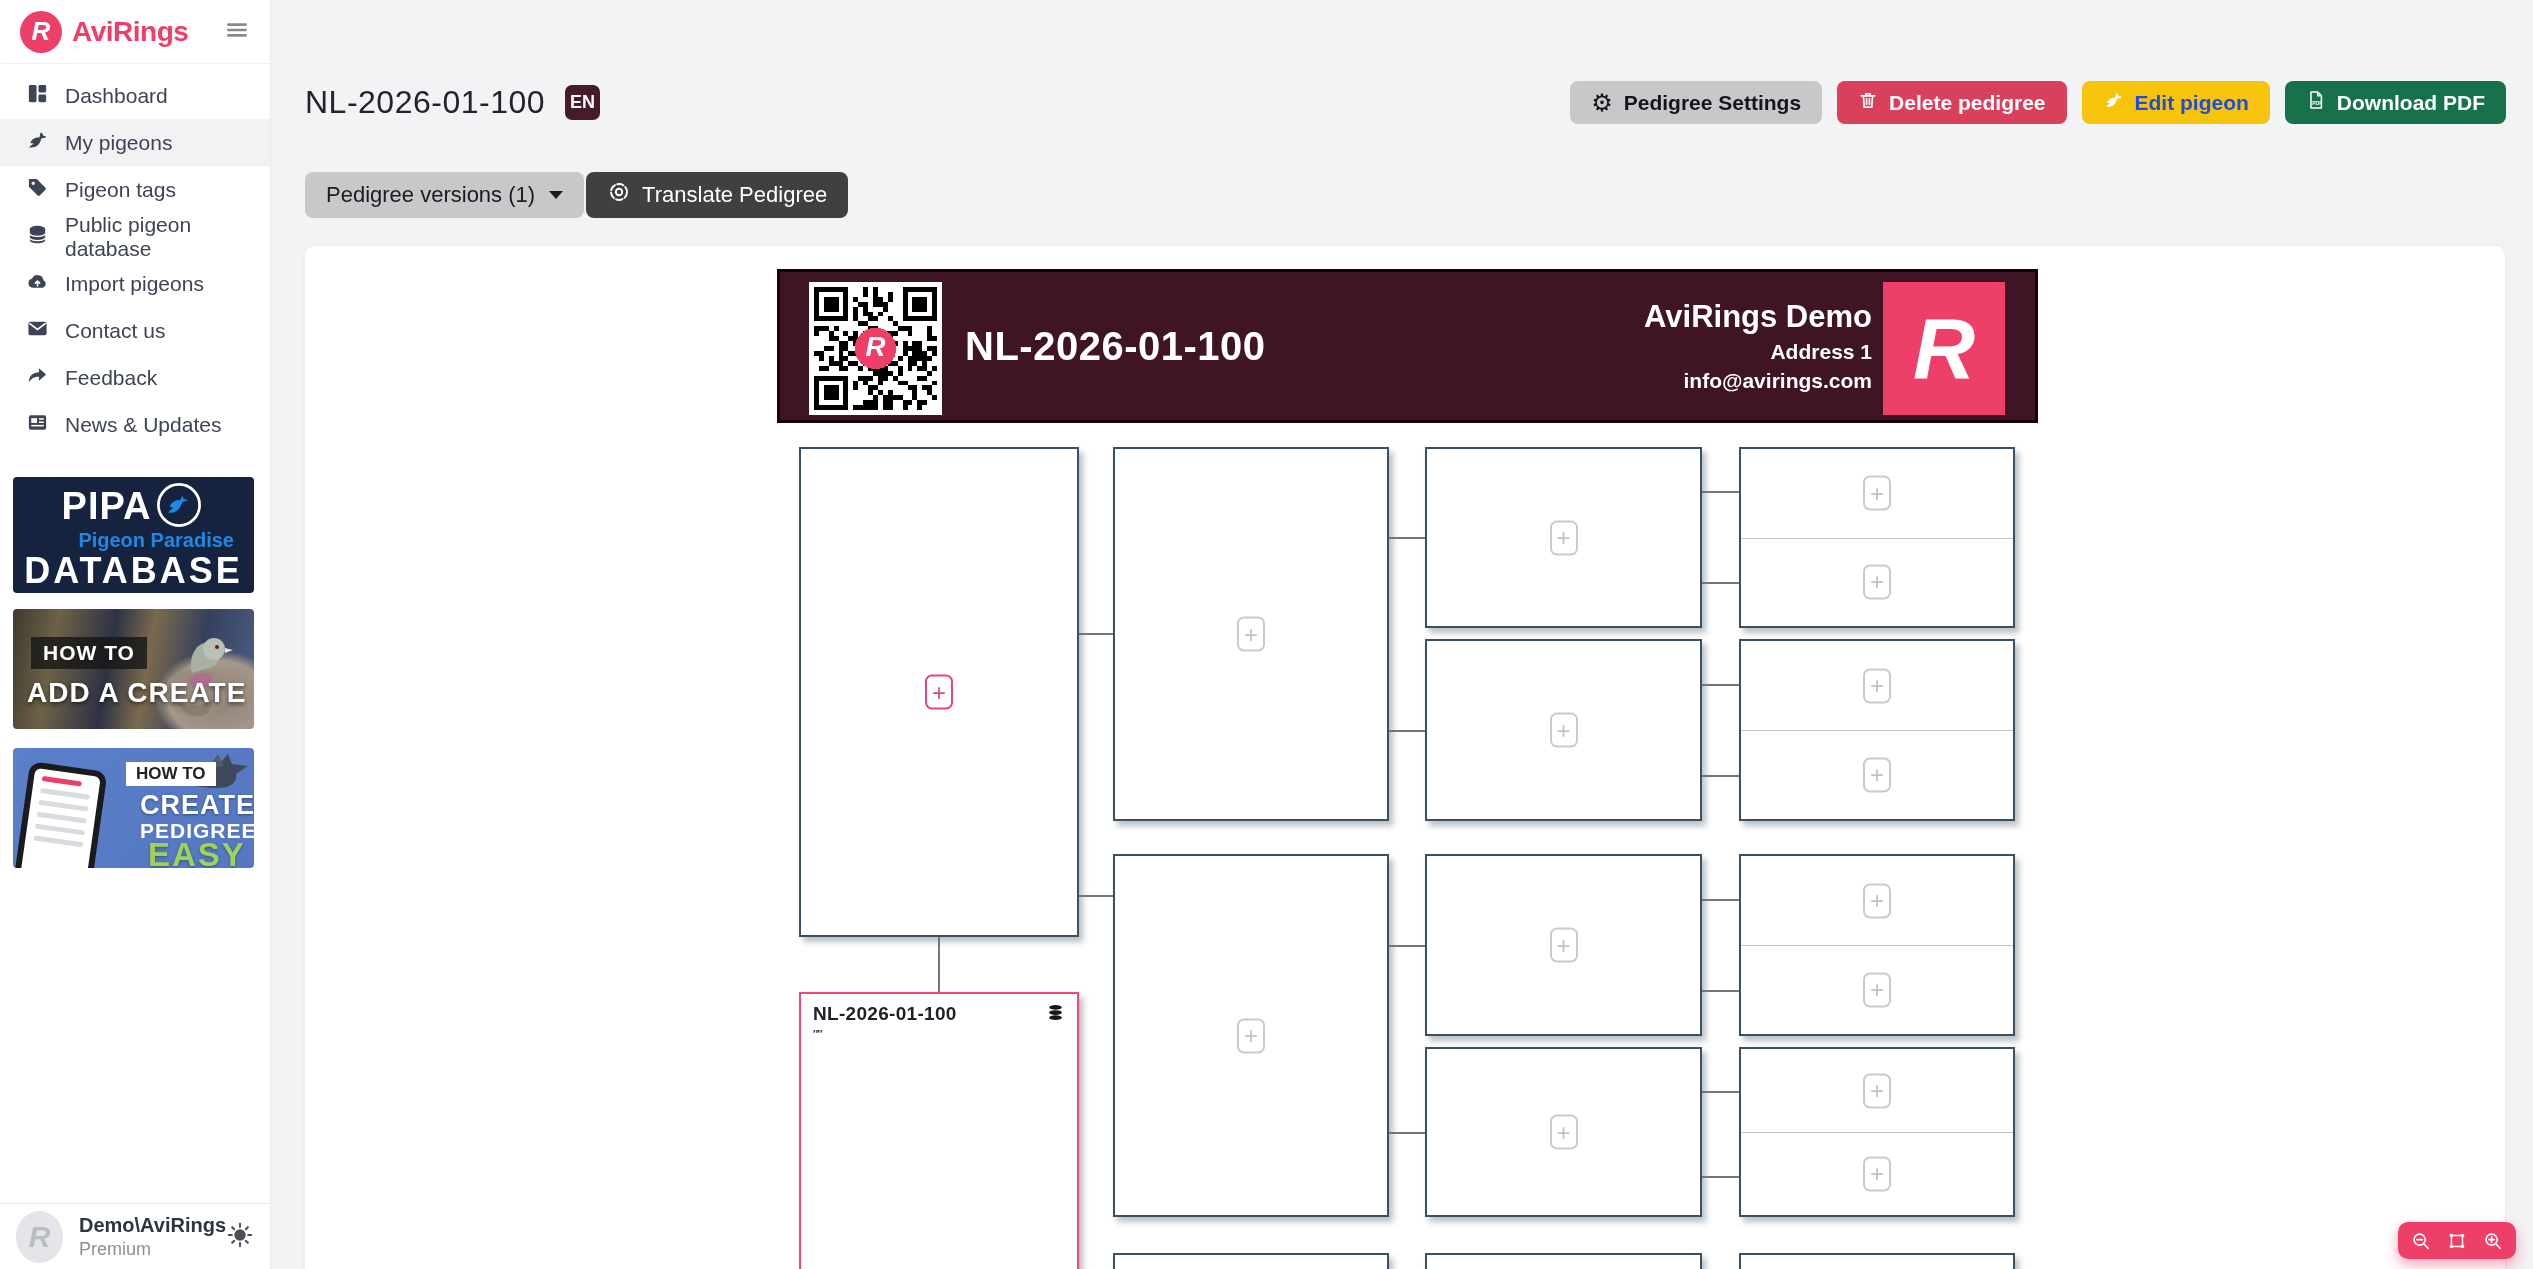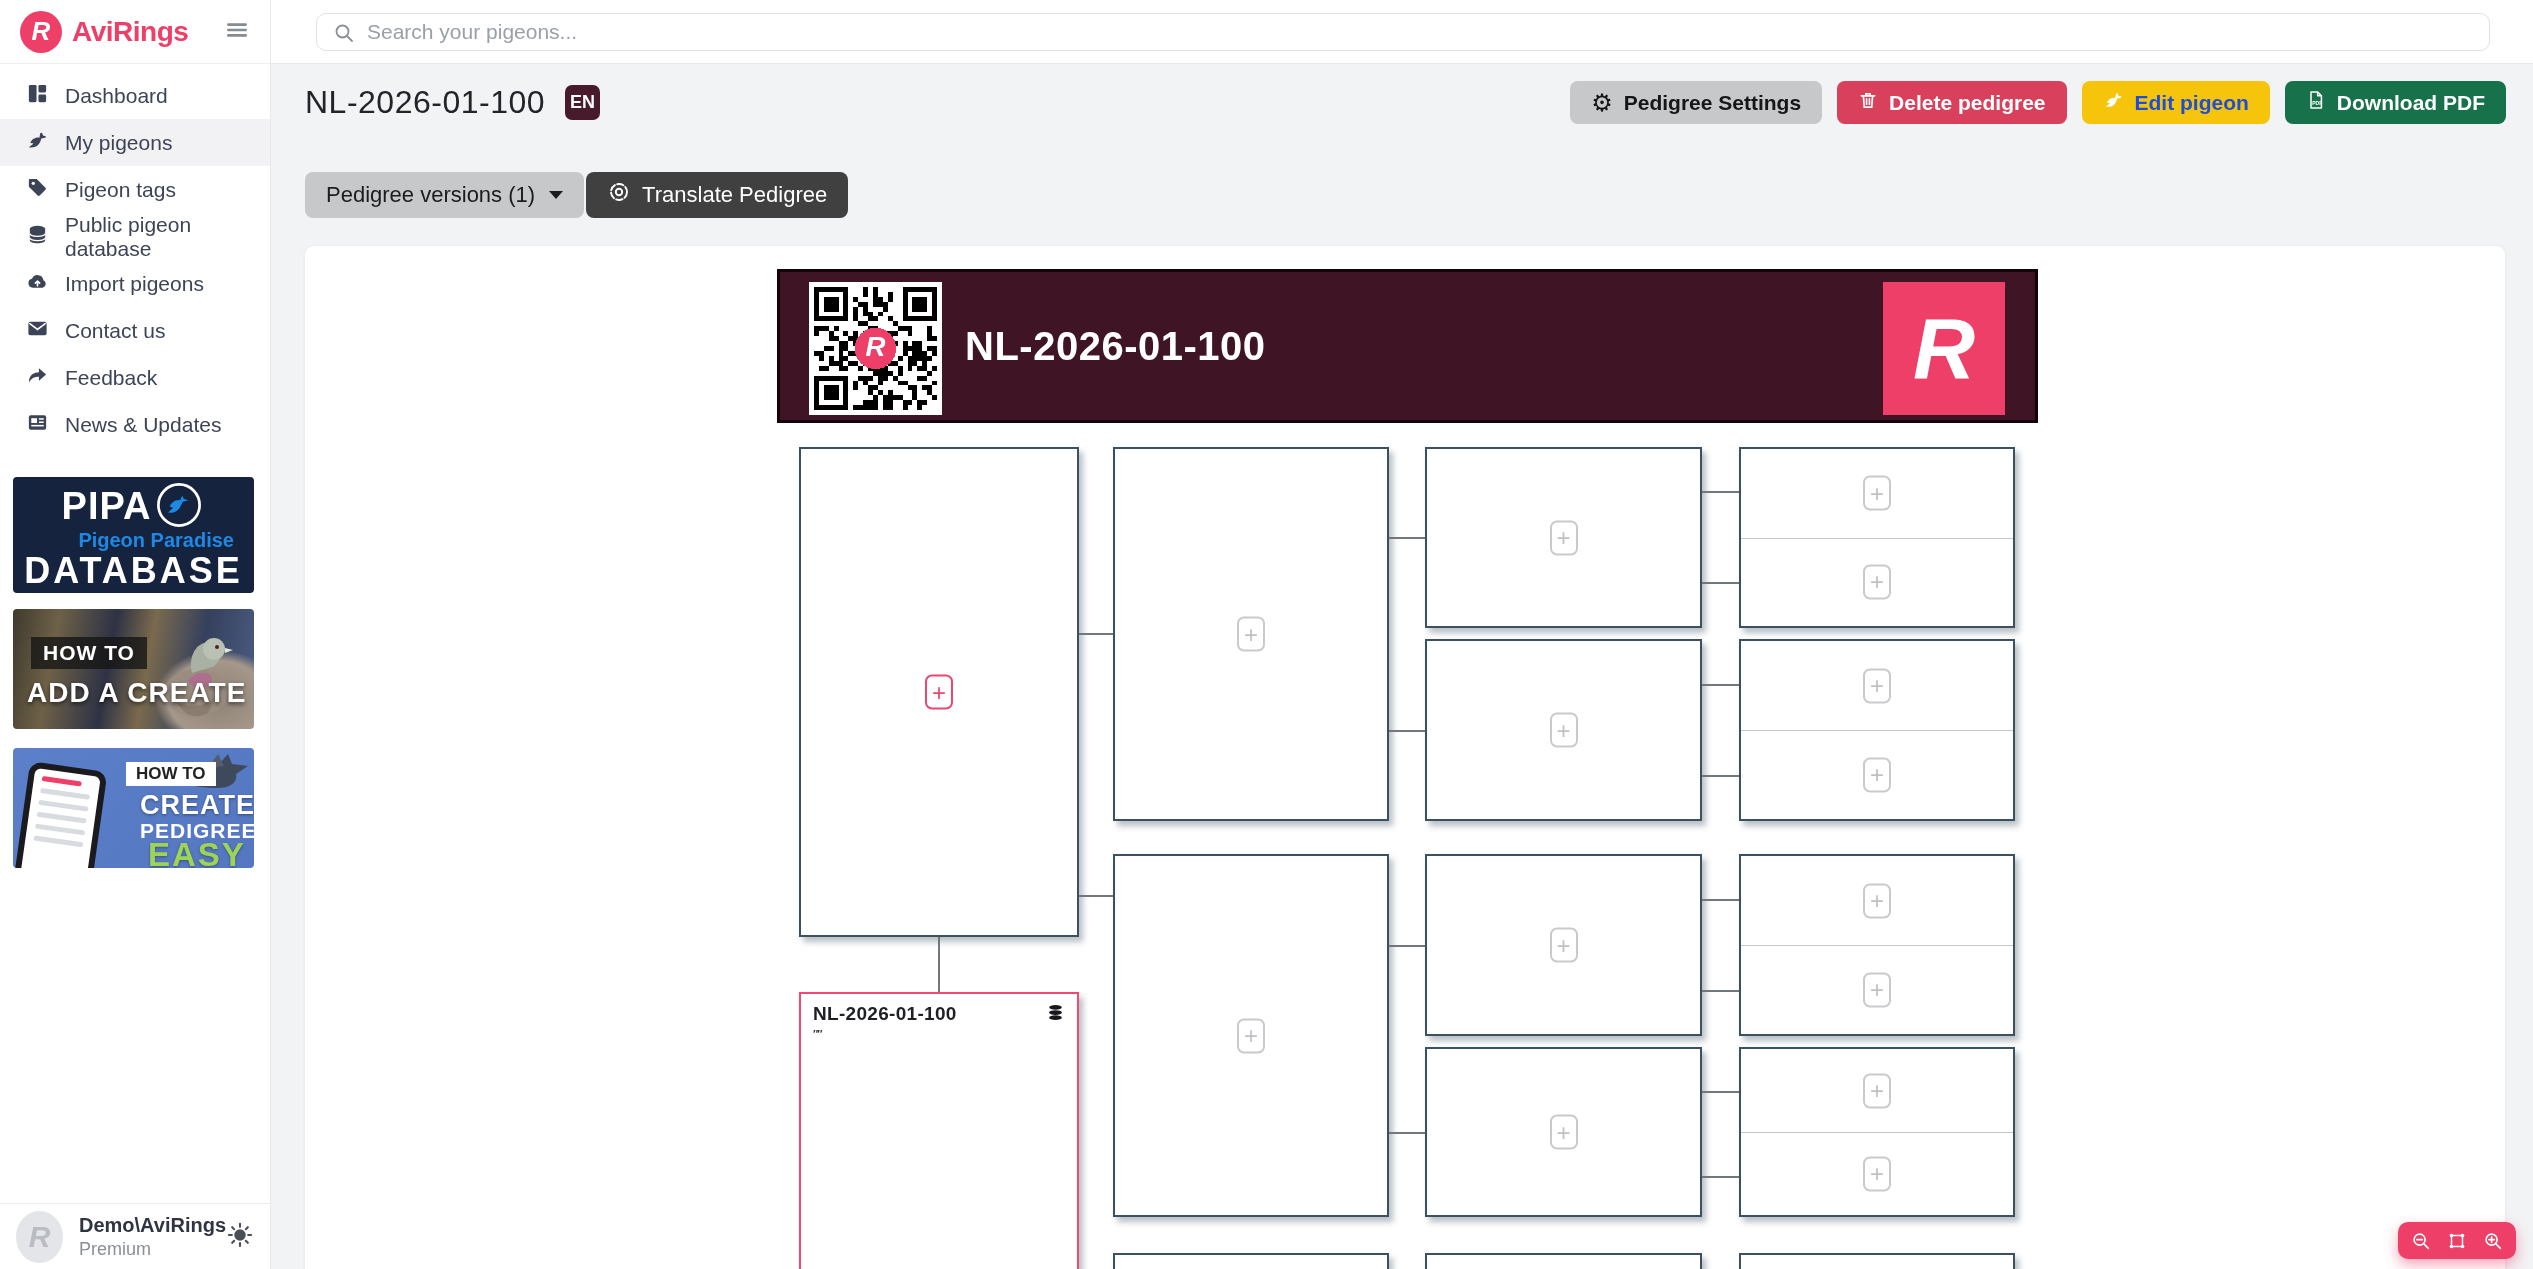--- a/index.html
+++ b/index.html
@@ -236,31 +236,20 @@
             <line x1="19" y1="12" x2="21.5" y2="12"></line>
             <line x1="5.3" y1="5.3" x2="7" y2="7"></line>
             <line x1="17" y1="17" x2="18.7" y2="18.7"></line>
             <line x1="5.3" y1="18.7" x2="7" y2="17"></line>
             <line x1="17" y1="7" x2="18.7" y2="5.3"></line>
           </svg>
       </span>
     </div>
   </div>
 
-  <div id="topbar">
-    <div id="search-wrap">
-      <span class="search-icon">
-        <svg width="24" height="24" viewBox="0 0 24 24" fill="none" stroke="currentColor" stroke-width="1.8" stroke-linecap="round">
-            <circle cx="10.5" cy="10.5" r="6"></circle>
-            <line x1="15" y1="15" x2="20" y2="20"></line>
-          </svg>
-      </span>
-      <input id="search-input" placeholder="Search your pigeons..." style="">
-    </div>
-  </div>
 
   <div id="title-row">
     <span id="page-title">NL-2026-01-100</span>
     <span id="lang-badge">EN</span>
   </div>
 
   <div id="actions-row">
     <button class="btn btn-gray">
       <span class="gear-glyph">⚙</span>
       <span>Pedigree Settings</span>
@@ -505,20 +494,25 @@
             <rect x="19" y="1" width="5" height="5" fill="#fff"></rect>
             <rect x="20" y="2" width="3" height="3" fill="#000"></rect>
             <rect x="0" y="18" width="7" height="7" fill="#000"></rect>
             <rect x="1" y="19" width="5" height="5" fill="#fff"></rect>
             <rect x="2" y="20" width="3" height="3" fill="#000"></rect>
             <circle cx="12.5" cy="12.5" r="4.2" fill="#ee3f68"></circle>
             <text x="12.5" y="14.1" text-anchor="middle" font-size="5.6" font-weight="bold" font-style="italic" fill="#fff" font-family="Liberation Sans,sans-serif">R</text>
           </svg>
         </div>
       <div id="ped-ring">NL-2026-01-100</div>
+      <div id="owner-block">
+        <div class="owner-name">AviRings Demo</div>
+        <div class="owner-line">Address 1</div>
+        <div class="owner-line">info@avirings.com</div>
+      </div>
       <div id="banner-logo">R</div>
     </div>
 
     <div class="pbox" style="left:494px;top:201px;width:280px;height:490px">
       <div class="addbox pink">+</div>
     </div>
 
     <div class="pbox subject" style="left:494px;top:746px;width:280px;height:700px">
       <div class="subject-head">
         <span class="subject-ring">NL-2026-01-100</span>

